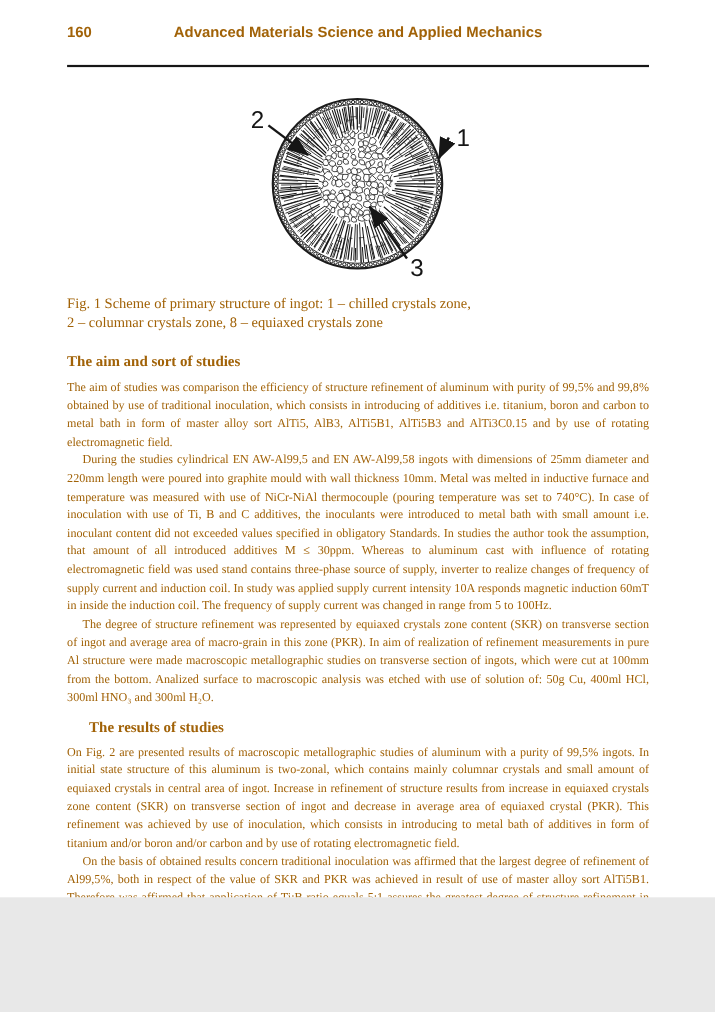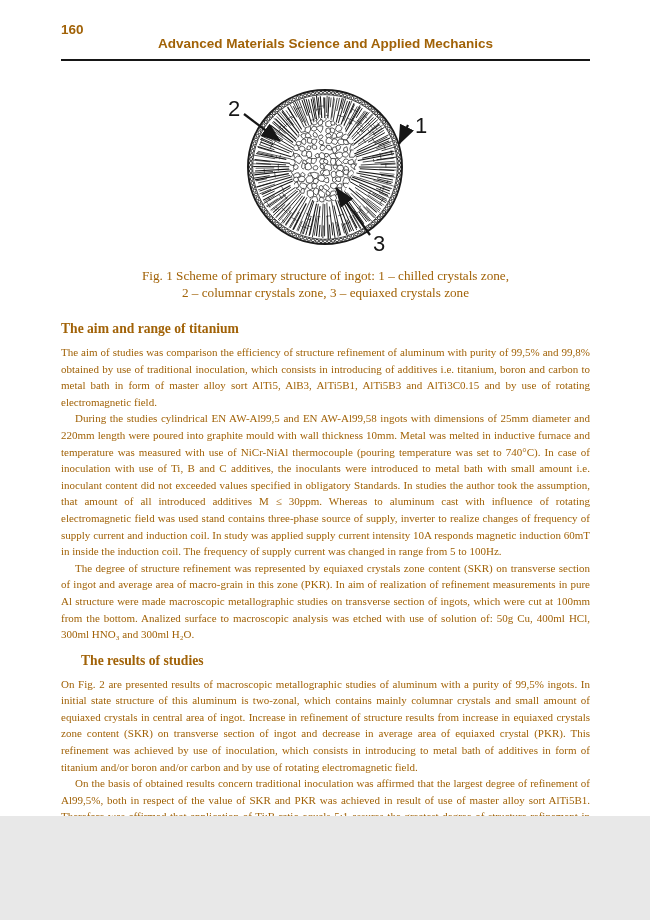--- a/index.html
+++ b/index.html
@@ -9,26 +9,26 @@
     background:#ffffff;
     color:#a16207;
     font-family:"Liberation Serif", serif;
     box-sizing:border-box;
     padding:22px 60px 0 61px;
     overflow:hidden;
   }
   
   .hdr{position:relative;height:17px;font-family:"Liberation Sans", sans-serif;font-weight:bold;font-size:13.5px;}
   .hdr .pageno{position:absolute;left:0;top:0;}
-  .hdr .rtitle{position:absolute;left:0;right:0;top:14px;text-align:center;}
+  .hdr .rtitle{position:absolute;left:0;right:0;top:0;text-align:center;}
   .rule{height:2px;background:#161616;margin-top:20px;}
   
   .figure-area{position:relative;height:168px;margin-top:26px;}
   .figure-area svg{position:absolute;left:164px;top:0;}
-  .caption{margin-top:12px;text-align:center;font-size:13.2px;line-height:17px;}
+  .caption{margin-top:12px;text-align:left;font-size:13.2px;line-height:17px;}
   
   h2.sect{font-size:13.6px;font-weight:bold;margin:20px 0 7px 0;}
   h2.sect.second{margin-top:10px;margin-left:20px;}
   p.body{
     margin:0;
     font-size:11px;
     line-height:16.6px;
     text-align:justify;
   }
   p.body.indent{text-indent:14px;}
@@ -601,24 +601,24 @@
       <line x1="145" y1="148" x2="111" y2="101" stroke="#161616" stroke-width="2.2" marker-end="url(#ah)"></line>
 
       <text x="3" y="29" font-family="Liberation Sans, sans-serif" font-size="22" fill="#161616">2</text>
       <text x="190" y="46" font-family="Liberation Sans, sans-serif" font-size="22" fill="#161616">1</text>
       <text x="148" y="164" font-family="Liberation Sans, sans-serif" font-size="22" fill="#161616">3</text>
     </svg>
   </div>
 
   <div class="caption">
     <div>Fig. 1 Scheme of primary structure of ingot: 1 – chilled crystals zone,</div>
-    <div>2 – columnar crystals zone, 3 – equiaxed crystals zone</div>
+    <div>2 – columnar crystals zone, 8 – equiaxed crystals zone</div>
   </div>
 
-  <h2 class="sect">The aim and range of titanium</h2>
+  <h2 class="sect">The aim and sort of studies</h2>
   <p class="body">The aim of studies was comparison the efficiency of structure refinement of aluminum with purity of 99,5% and 99,8% obtained by use of traditional inoculation, which consists in introducing of additives i.e. titanium, boron and carbon to metal bath in form of master alloy sort AlTi5, AlB3, AlTi5B1, AlTi5B3 and AlTi3C0.15 and by use of rotating electromagnetic field.</p>
   <p class="body indent">During the studies cylindrical EN AW-Al99,5 and EN AW-Al99,58 ingots with dimensions of 25mm diameter and 220mm length were poured into graphite mould with wall thickness 10mm. Metal was melted in inductive furnace and temperature was measured with use of NiCr-NiAl thermocouple (pouring temperature was set to 740°C). In case of inoculation with use of Ti, B and C additives, the inoculants were introduced to metal bath with small amount i.e. inoculant content did not exceeded values specified in obligatory Standards. In studies the author took the assumption, that amount of all introduced additives M ≤ 30ppm. Whereas to aluminum cast with influence of rotating electromagnetic field was used stand contains three-phase source of supply, inverter to realize changes of frequency of supply current and induction coil. In study was applied supply current intensity 10A responds magnetic induction 60mT in inside the induction coil. The frequency of supply current was changed in range from 5 to 100Hz.</p>
   <p class="body indent">The degree of structure refinement was represented by equiaxed crystals zone content (SKR) on transverse section of ingot and average area of macro-grain in this zone (PKR). In aim of realization of refinement measurements in pure Al structure were made macroscopic metallographic studies on transverse section of ingots, which were cut at 100mm from the bottom. Analized surface to macroscopic analysis was etched with use of solution of: 50g Cu, 400ml HCl, 300ml HNO₃ and 300ml H₂O.</p>
 
   <h2 class="sect second">The results of studies</h2>
   <p class="body">On Fig. 2 are presented results of macroscopic metallographic studies of aluminum with a purity of 99,5% ingots. In initial state structure of this aluminum is two-zonal, which contains mainly columnar crystals and small amount of equiaxed crystals in central area of ingot. Increase in refinement of structure results from increase in equiaxed crystals zone content (SKR) on transverse section of ingot and decrease in average area of equiaxed crystal (PKR). This refinement was achieved by use of inoculation, which consists in introducing to metal bath of additives in form of titanium and/or boron and/or carbon and by use of rotating electromagnetic field.</p>
   <p class="body indent justify-last">On the basis of obtained results concern traditional inoculation was affirmed that the largest degree of refinement of Al99,5%, both in respect of the value of SKR and PKR was achieved in result of use of master alloy sort AlTi5B1. Therefore was affirmed that application of Ti:B ratio equals 5:1 assures the greatest degree of structure refinement in comparison to others Ti:B ratio, for example 5:3.</p>
 
 </div>
 

